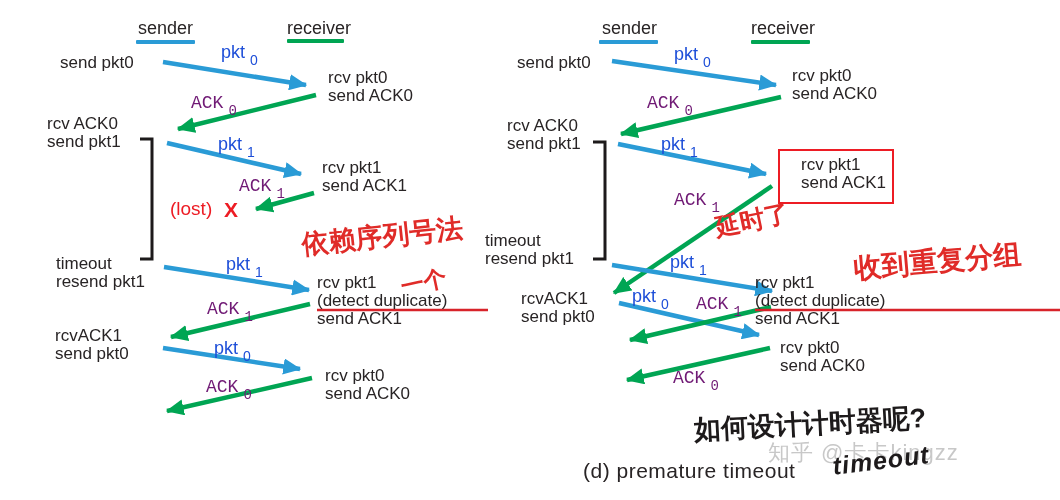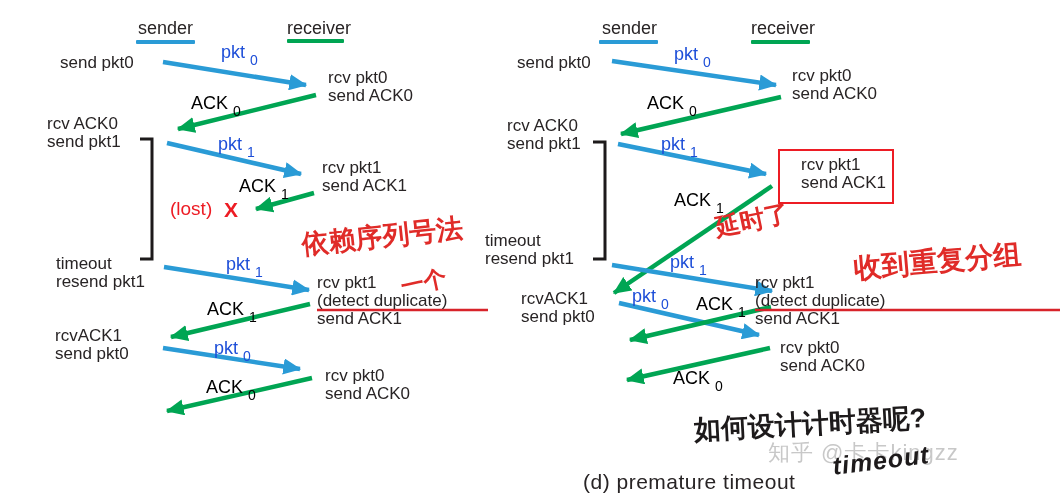--- a/index.html
+++ b/index.html
@@ -9,21 +9,21 @@
     color:#282425;overflow:hidden;
   }
   svg.overlay{position:absolute;left:0;top:0;z-index:2;}
   .txt{position:absolute;z-index:3;font-size:17px;line-height:18px;color:#282425;white-space:nowrap;}
   .hdr{position:absolute;z-index:3;font-size:18px;color:#282425;white-space:nowrap;}
   .ul{position:absolute;z-index:3;height:4px;border-radius:1px;}
   .ul.blue{background:#2a9bd6;}
   .ul.green{background:#00a553;}
   .alab{position:absolute;z-index:3;font-size:18px;white-space:nowrap;}
   .alab.blue{color:#1d4ed8;}
-  .alab.green{color:#000000;}
+  .alab.green{color:#701a75;font-family:Liberation Mono, monospace;}
   .alab .sub{font-size:14px;position:relative;top:7px;margin-left:5px;}
   .red{color:#ed1c24;}
   .lossx{position:absolute;z-index:3;font-size:21px;font-weight:bold;color:#ed1c24;}
   .caption{position:absolute;z-index:3;font-size:21px;color:#282425;white-space:nowrap;letter-spacing:.5px;}
   .hand-red{position:absolute;z-index:4;color:#e02b28;font-weight:bold;white-space:nowrap;transform-origin:left top;}
   .hand-black{position:absolute;z-index:4;color:#1d1a1b;font-weight:bold;white-space:nowrap;transform-origin:left top;}
   .wm{position:absolute;z-index:1;font-size:22px;color:#c8c8c8;white-space:nowrap;letter-spacing:1px;}
 </style>
 </head>
 <body>
@@ -175,15 +175,15 @@
   <div class="alab blue" style="left:670px;top:252px;"><span>pkt</span><span class="sub">1</span></div>
   <div class="alab blue" style="left:632px;top:286px;"><span>pkt</span><span class="sub">0</span></div>
   <div class="alab green" style="left:696px;top:294px;"><span>ACK</span><span class="sub">1</span></div>
   <div class="alab green" style="left:673px;top:368px;"><span>ACK</span><span class="sub">0</span></div>
 
   <div class="hand-red" style="left:712px;top:212px;font-size:25px;transform:rotate(-12deg);">延时了</div>
   <div class="hand-red" style="left:852px;top:250px;font-size:28px;transform:rotate(-5deg);">收到重复分组</div>
   <div class="hand-black" style="left:693px;top:412px;font-size:27px;transform:rotate(-3deg);">如何设计计时器呢?</div>
   <div class="hand-black" style="left:831px;top:452px;font-size:25px;font-style:italic;transform:rotate(-7deg);letter-spacing:1px;">timeout</div>
 
-  <div class="caption" style="left:583px;top:470px;">(d) premature timeout</div>
+  <div class="caption" style="left:583px;top:459px;">(d) premature timeout</div>
 
 </div>
 
 </body></html>

